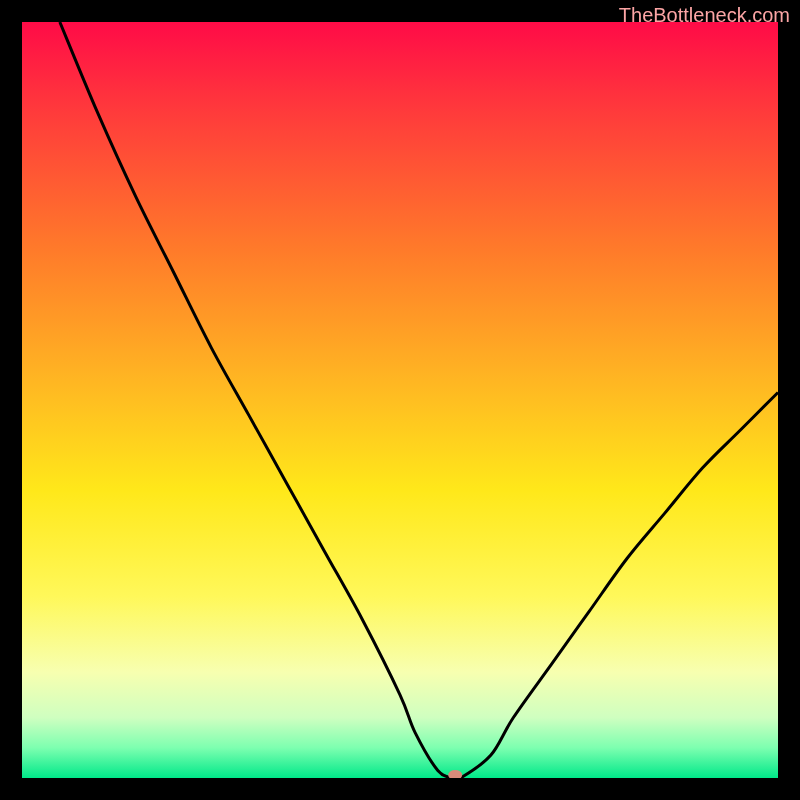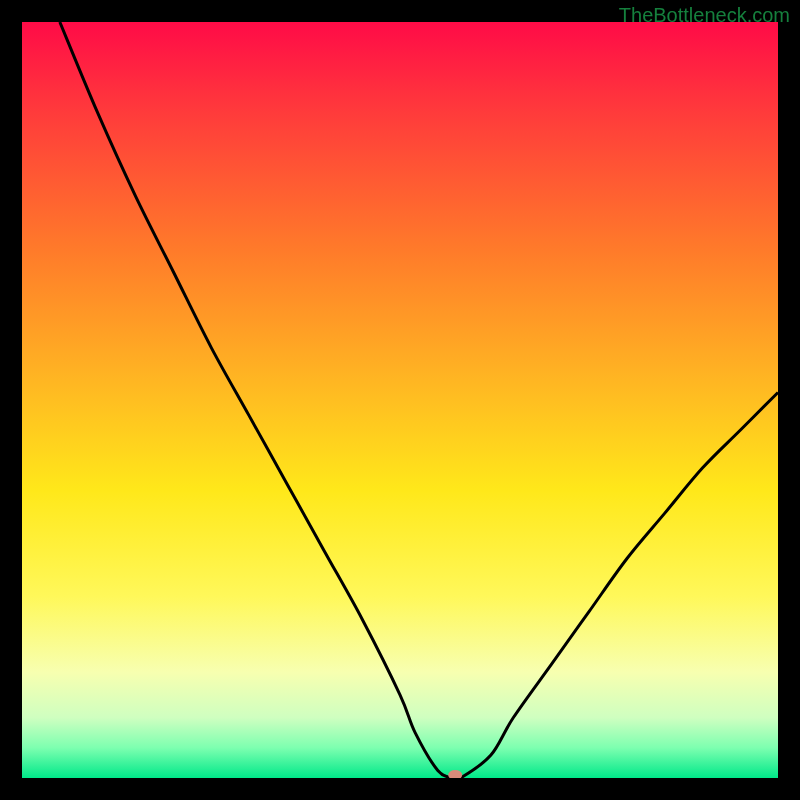--- a/index.html
+++ b/index.html
@@ -8,21 +8,21 @@
     width: 800px;
     height: 800px;
     background: #000;
     position: relative;
     font-family: Arial, sans-serif;
   }
   .watermark {
     position: absolute;
     top: 4px;
     right: 10px;
-    color: #15803d;
+    color: #fca5a5;
     font-size: 20px;
     font-weight: 500;
     z-index: 10;
   }
   .plot-frame {
     position: absolute;
     left: 22px;
     top: 22px;
     width: 756px;
     height: 756px;

